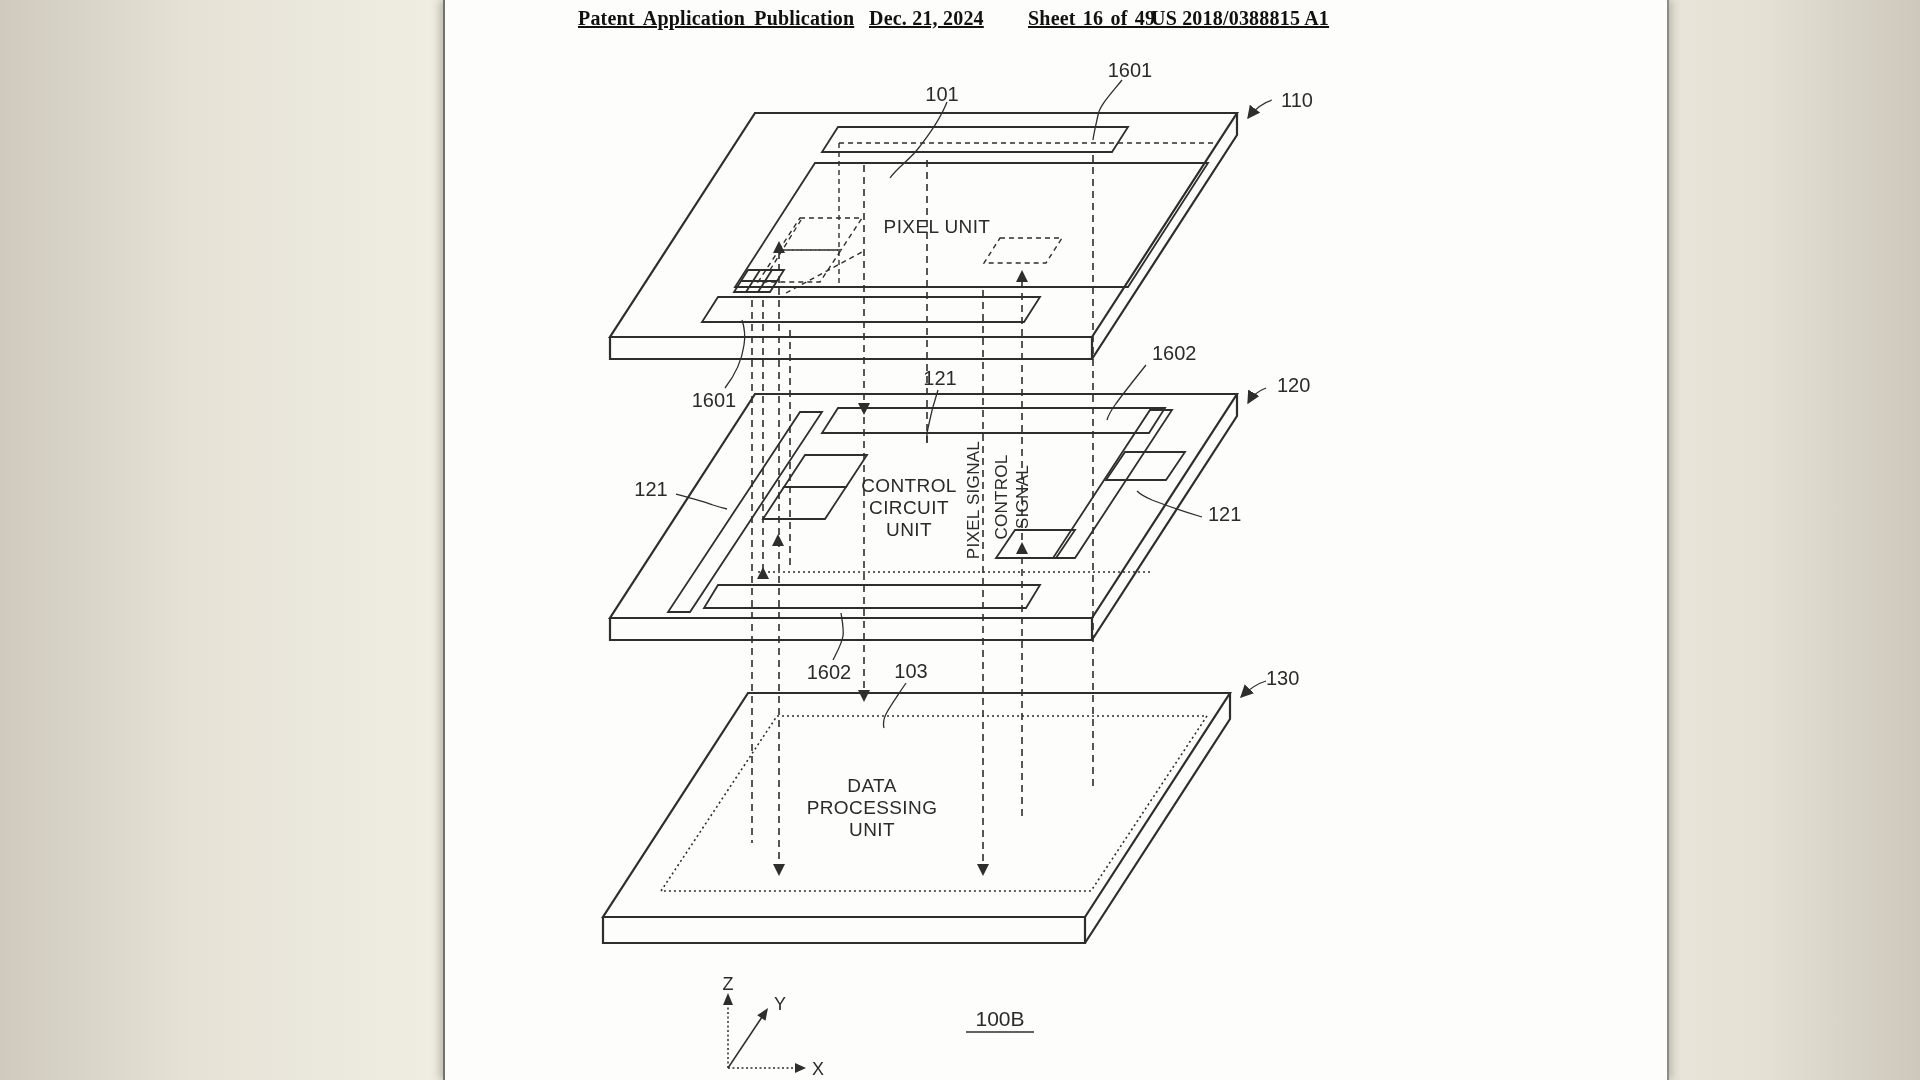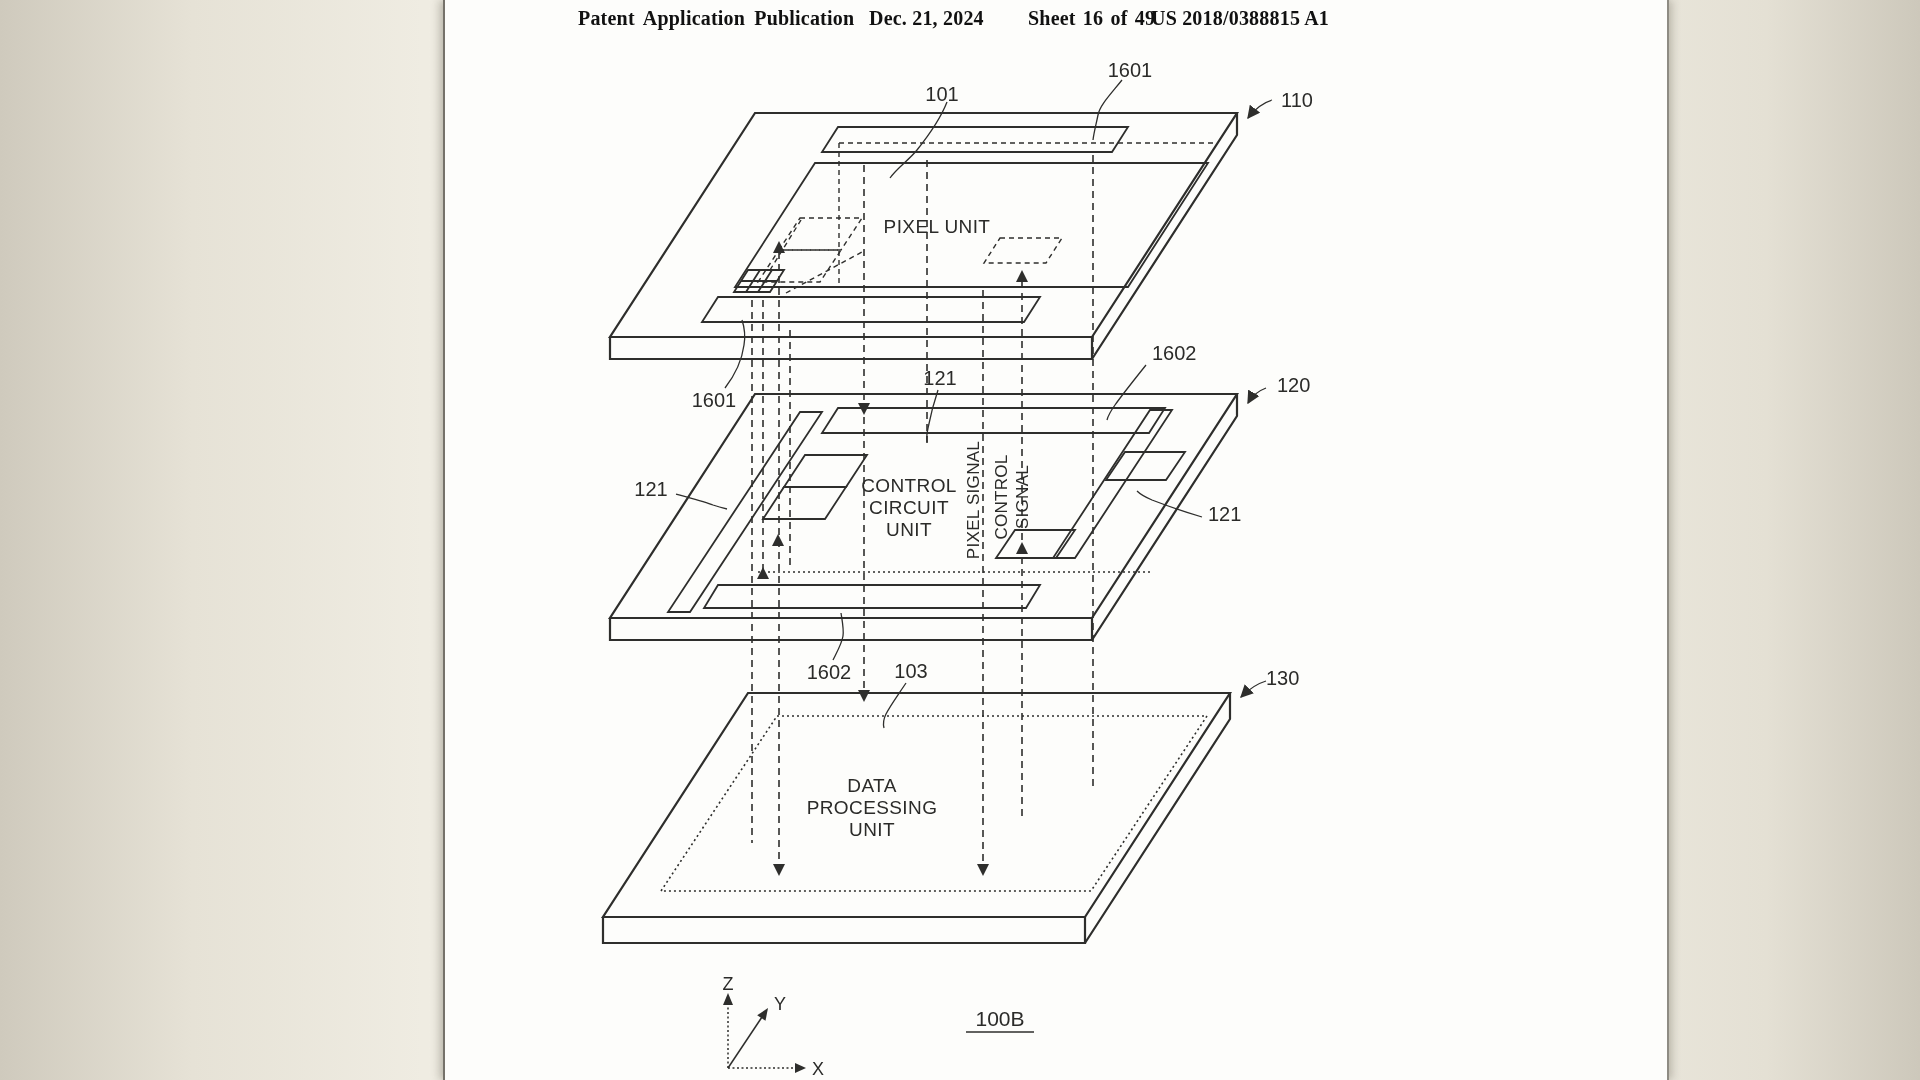--- a/index.html
+++ b/index.html
@@ -11,21 +11,21 @@
   .paper{
     position:absolute;left:443px;top:0;width:1222px;height:1080px;
     background:#fdfdfb;
     border-left:2px solid #75726a;
     border-right:2px solid #8e8b83;
     box-shadow:-4px 0 8px rgba(60,55,40,.25), 4px 0 8px rgba(60,55,40,.2);
   }
   .hdr{
     position:absolute;top:6px;height:24px;line-height:24px;
     font-family:"Liberation Serif",serif;font-weight:bold;font-size:20px;color:#111;
-    white-space:nowrap;letter-spacing:.2px;
+    white-space:nowrap;letter-spacing:.2px;text-decoration:underline;
   }
   #h-pub{left:578px;word-spacing:4px;}
   #h-date{left:869px;}
   #h-sheet{left:1028px;word-spacing:2px;}
   #h-num{left:1151px;}
   svg{position:absolute;left:0;top:0;}
   svg path,svg line,svg polyline{fill:none;stroke:#2e2e2c;}
   .slab{stroke-width:2.2;}
   .strip{stroke-width:1.8;}
   .inner{stroke-width:1.8;}

